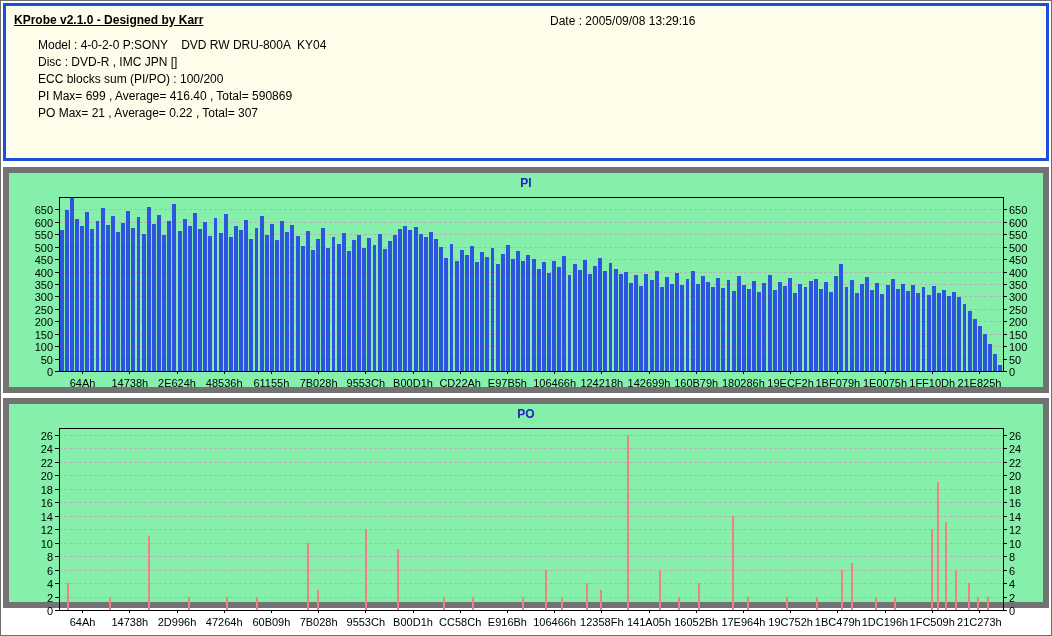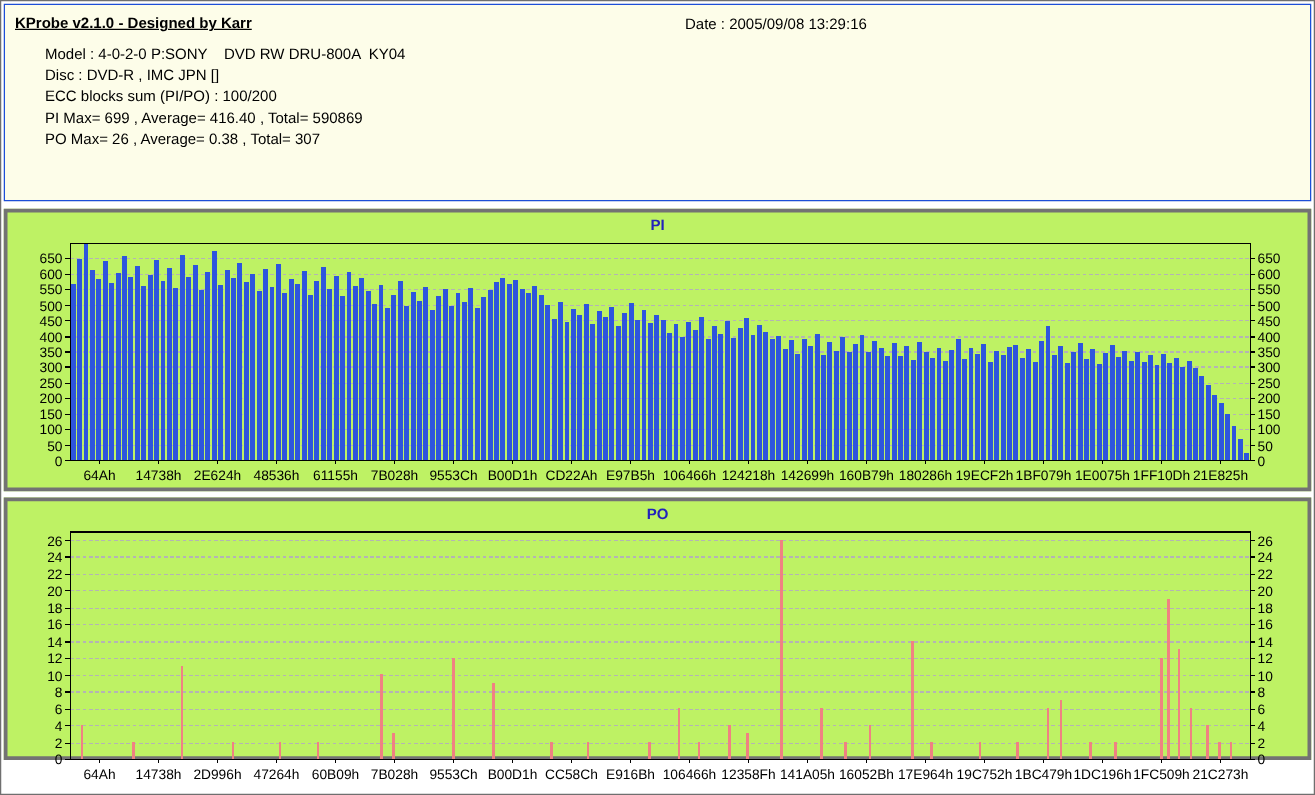--- a/index.html
+++ b/index.html
@@ -10,34 +10,34 @@
   }
   .window {
     width: 1052px; height: 636px;
     border: 1px solid #6f6f6f;
     background: #ffffff;
     overflow: hidden;
   }
   .header {
     margin: 2px; height: 158px;
     background: #fdfde9;
-    border: 1px solid #1d4ed8;
+    border: 3px solid #1d4ed8;
     padding: 7px 8px 0 8px;
     font-size: 12px; color: #000;
   }
   .header-top { position: relative; height: 18px; }
   .app-title { font-weight: bold; text-decoration: underline; white-space: pre; }
   .scan-date { position: absolute; left: 536px; top: 1px; white-space: pre; }
   .info-lines { margin-top: 6px; }
   .info-line { white-space: pre; line-height: 17px; font-size: 12px; margin-left: 24px; }
   .chart-panel {
     position: relative;
     margin: 6px 2px 0 2px;
-    border: 3px solid #737373;
-    background: #bef264;
+    border: 6px solid #737373;
+    background: #86efac;
   }
   #pi-panel { height: 226px; }
   #po-panel { height: 210px; margin-top: 5px; }
   .chart-title {
     text-align: center; height: 18px; padding-top: 3px;
     font-size: 12px; font-weight: bold; color: #2222bb;
   }
   svg { display: block; }
   svg text { font-family: "Liberation Sans", sans-serif; font-size: 11px; fill: #000; }
 </style>
@@ -48,21 +48,21 @@
   <div class="header">
     <div class="header-top">
       <span class="app-title">KProbe v2.1.0 - Designed by Karr</span>
       <span class="scan-date">Date : 2005/09/08 13:29:16</span>
     </div>
     <div class="info-lines">
         <div class="info-line">Model : 4-0-2-0 P:SONY    DVD RW DRU-800A  KY04</div>
         <div class="info-line">Disc : DVD-R , IMC JPN []</div>
         <div class="info-line">ECC blocks sum (PI/PO) : 100/200</div>
         <div class="info-line">PI Max= 699 , Average= 416.40 , Total= 590869</div>
-        <div class="info-line">PO Max= 26 , Average= 0.38 , Total= 307</div>
+        <div class="info-line">PO Max= 21 , Average= 0.22 , Total= 307</div>
       </div>
   </div>
 
   <div class="chart-panel" id="pi-panel">
     <div class="chart-title">PI</div>
     <svg id="pi-chart" width="1044" height="206">
         <text x="44" y="184.5" text-anchor="end">0</text>
         <text x="1000" y="184.5" text-anchor="start">0</text>
         <line x1="46" y1="180.5" x2="50" y2="180.5" stroke="#000" shape-rendering="crispEdges"></line>
         <line x1="994" y1="180.5" x2="998" y2="180.5" stroke="#000" shape-rendering="crispEdges"></line>

